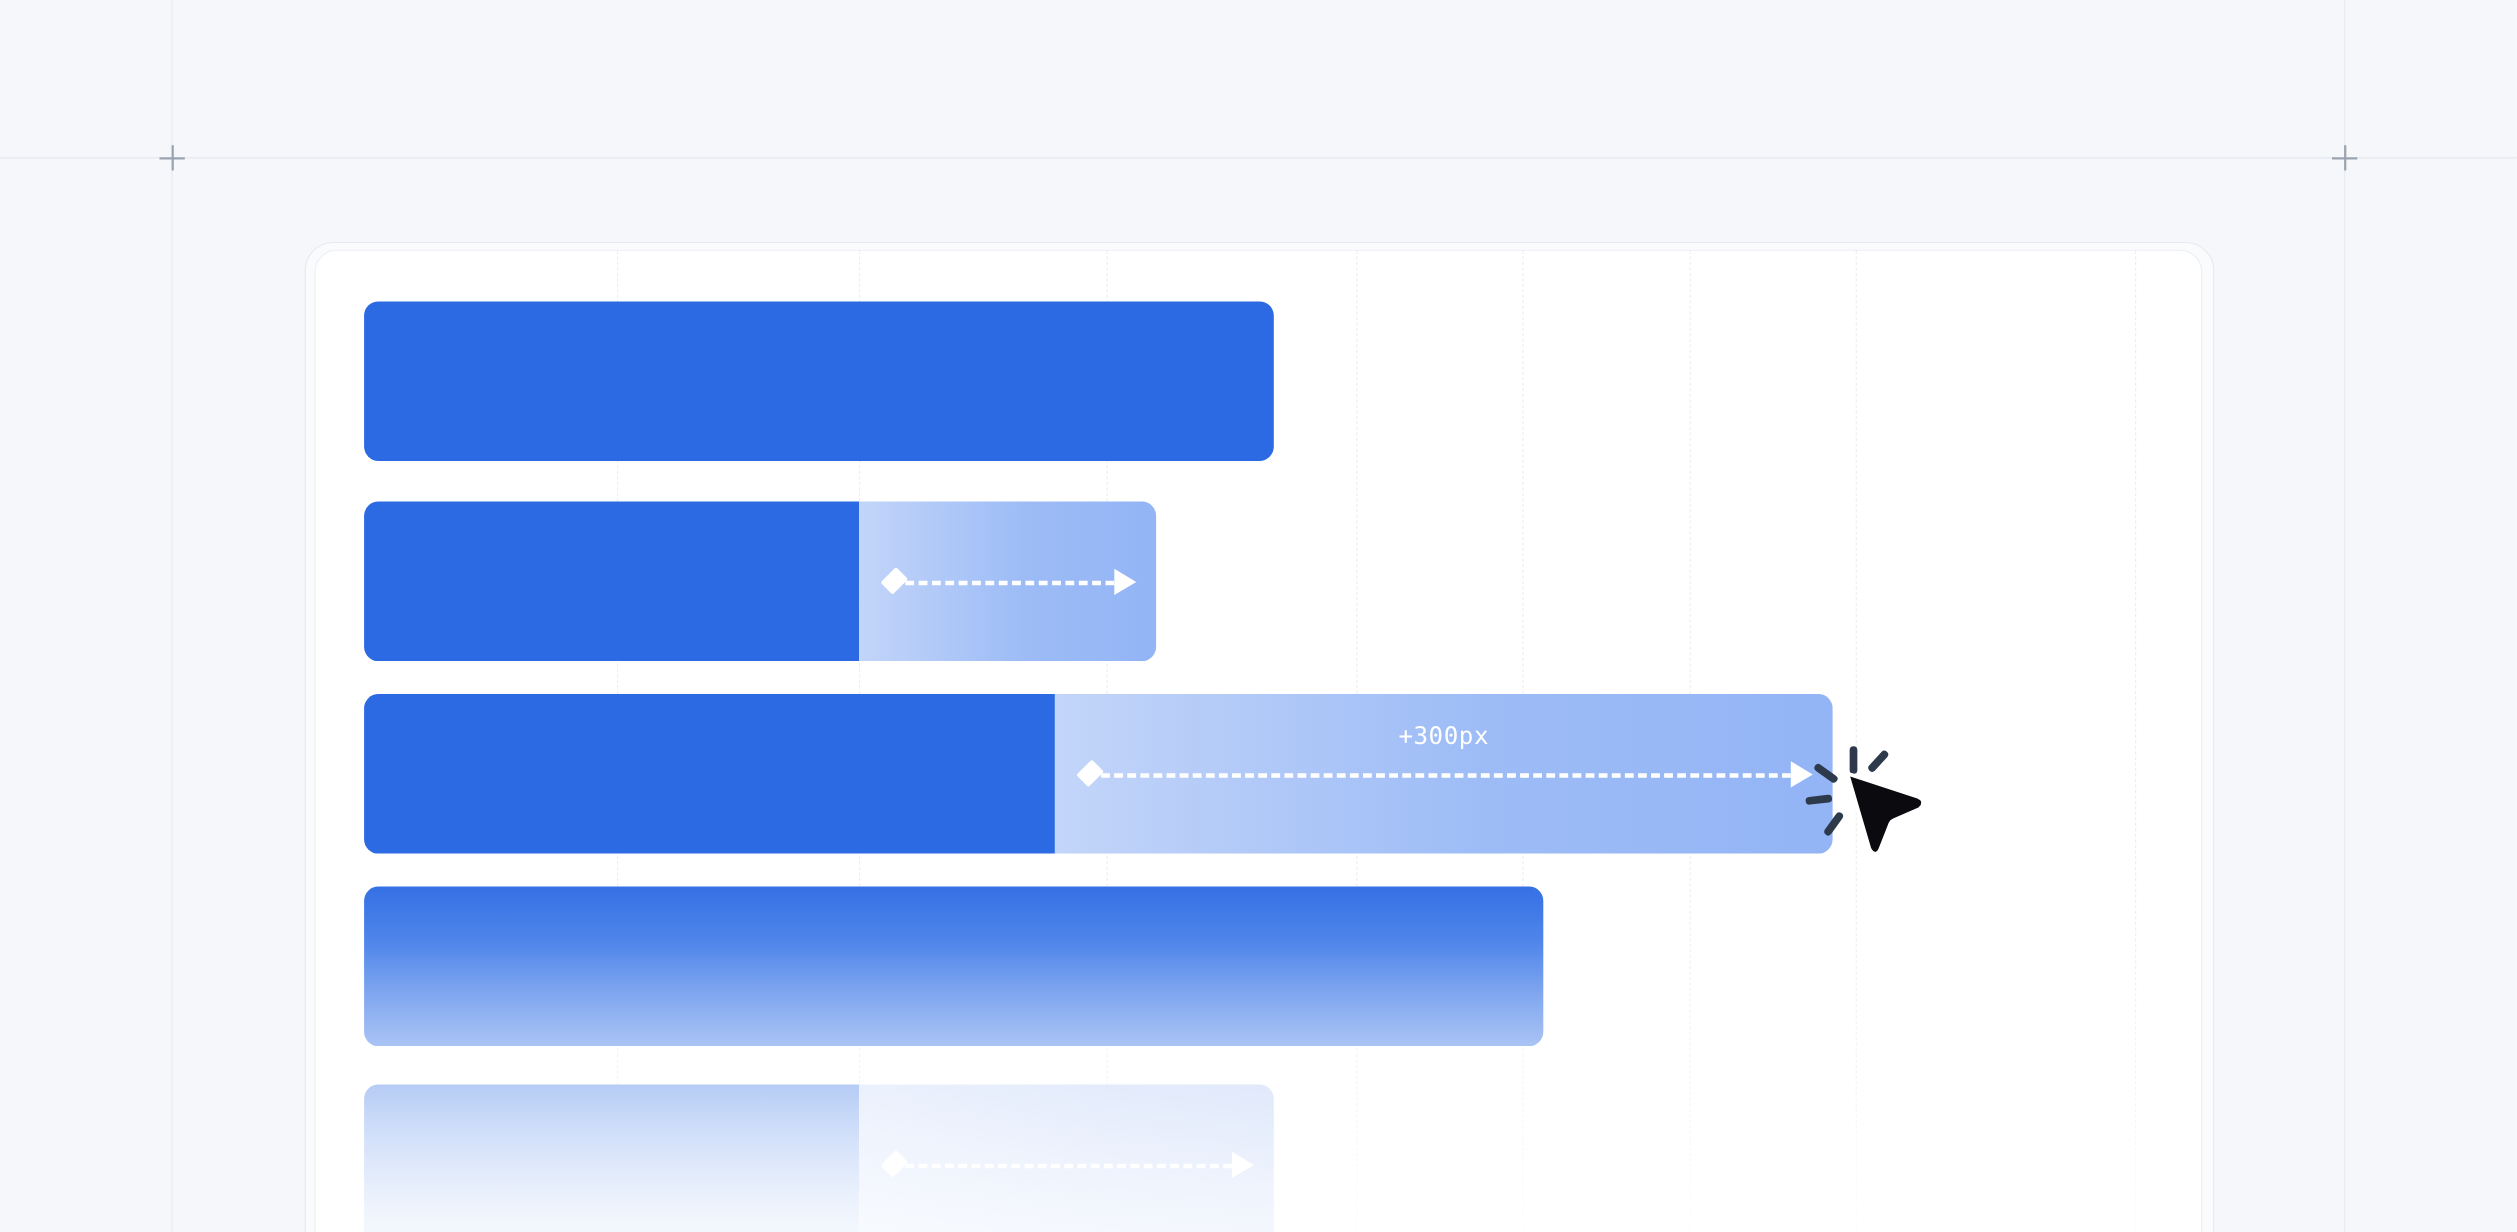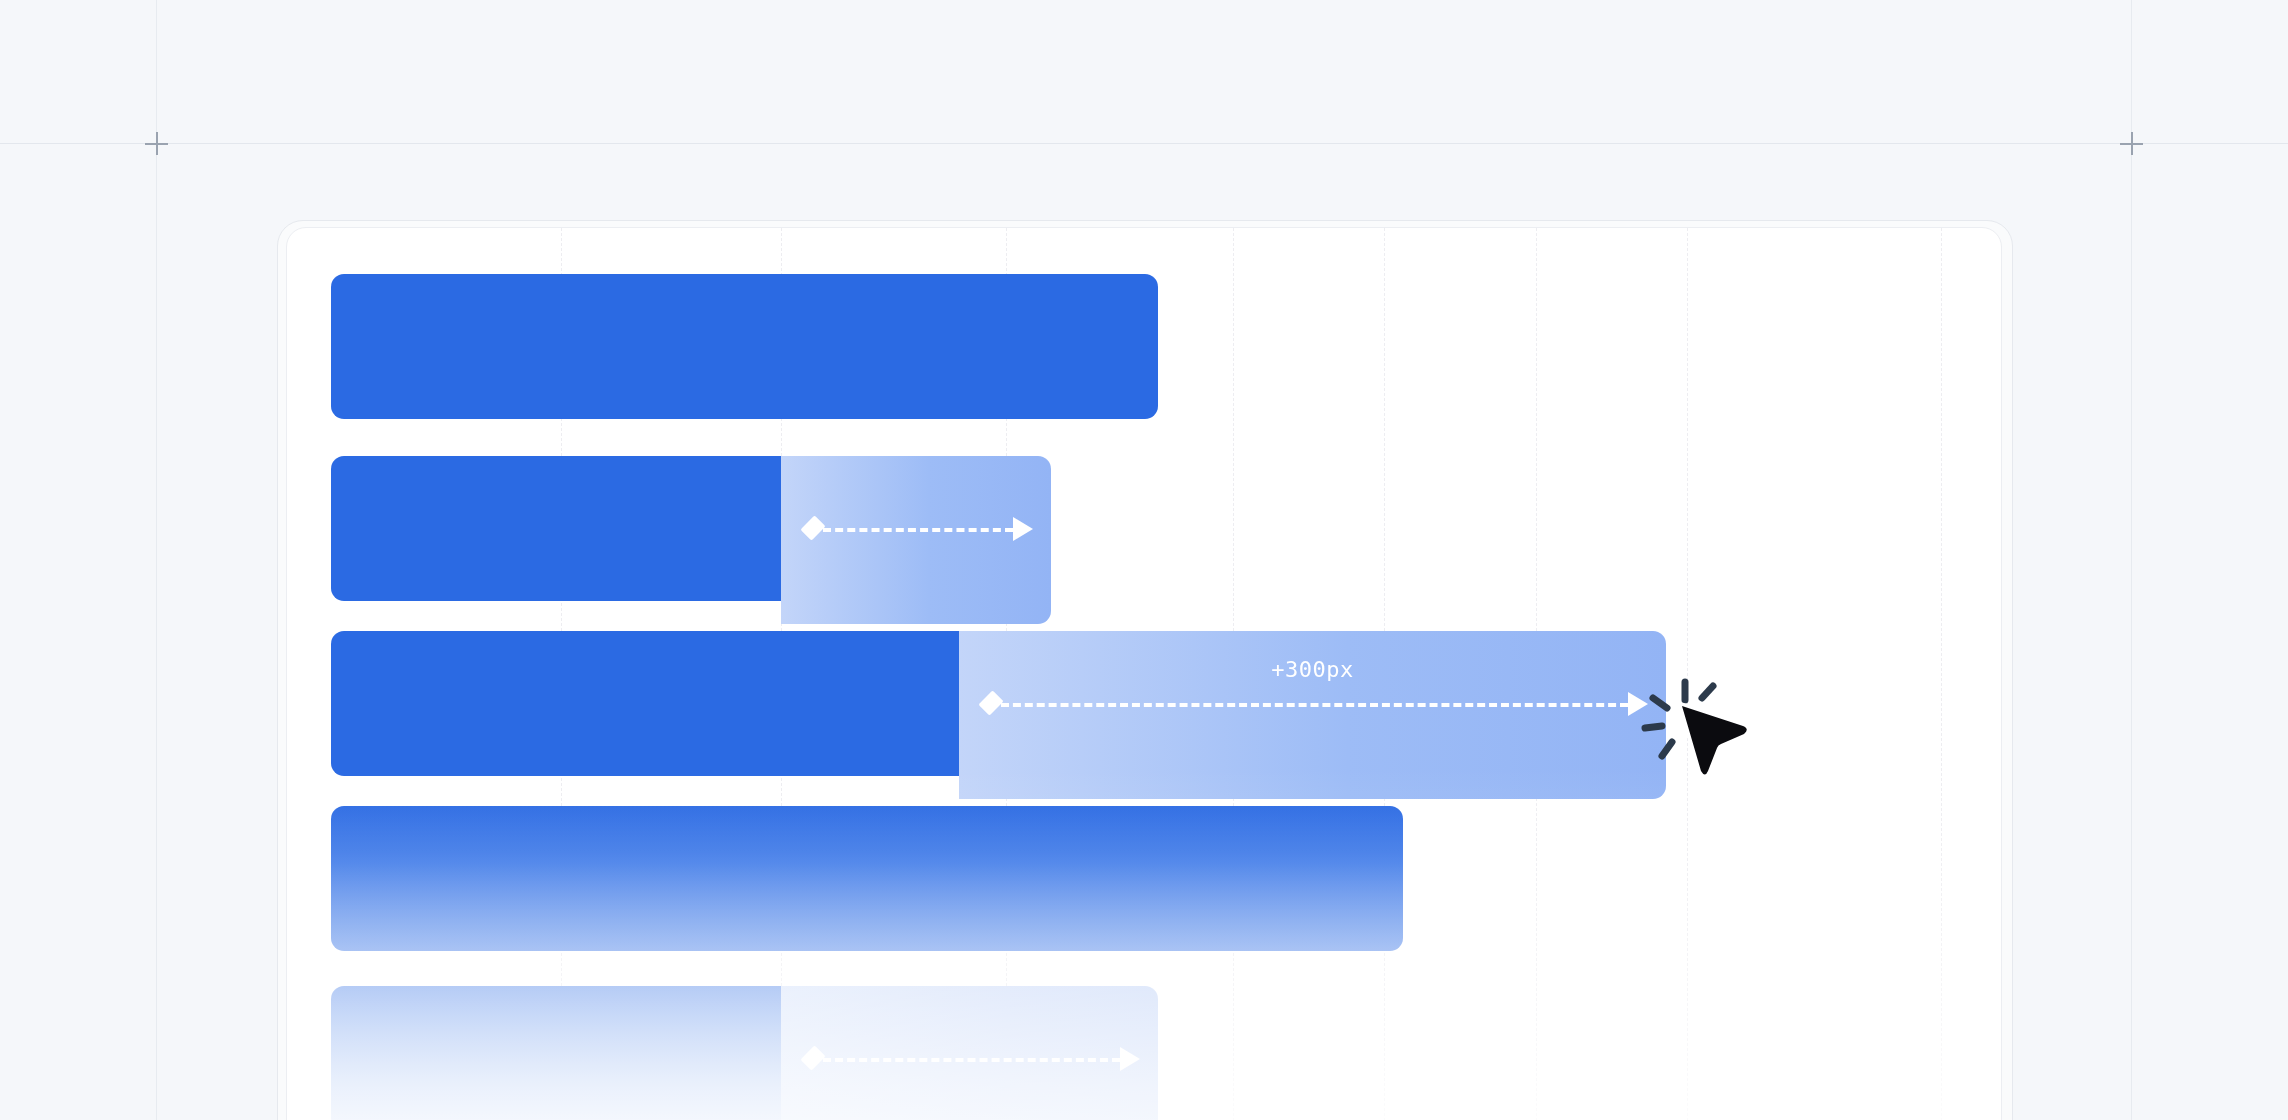--- a/index.html
+++ b/index.html
@@ -109,21 +109,21 @@
     height: 145px;
     border-radius: 13px;
     background: #2b6ae3;
   }
   .bar-base.grad {
     background: linear-gradient(to bottom, #2b6ae3 0%, #3d79e8 40%, #7ba3ee 100%);
   }
   .bar-ext {
     position: absolute;
     top: 0;
-    height: 168px;
+    height: 145px;
     border-radius: 0 13px 13px 0;
     background: linear-gradient(to right, #c3d5f9 0%, #9dbcf6 55%, #93b4f5 100%);
   }
   .bar-ext-annot {
     position: absolute;
     top: 0;
     height: 145px;
     left: 0;
     right: 0;
   }

